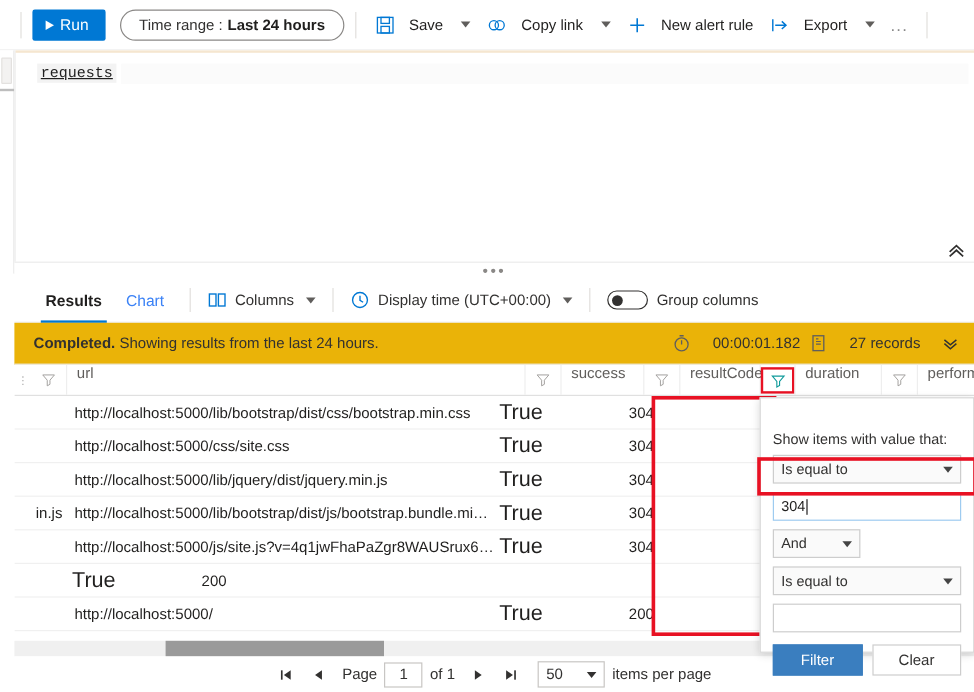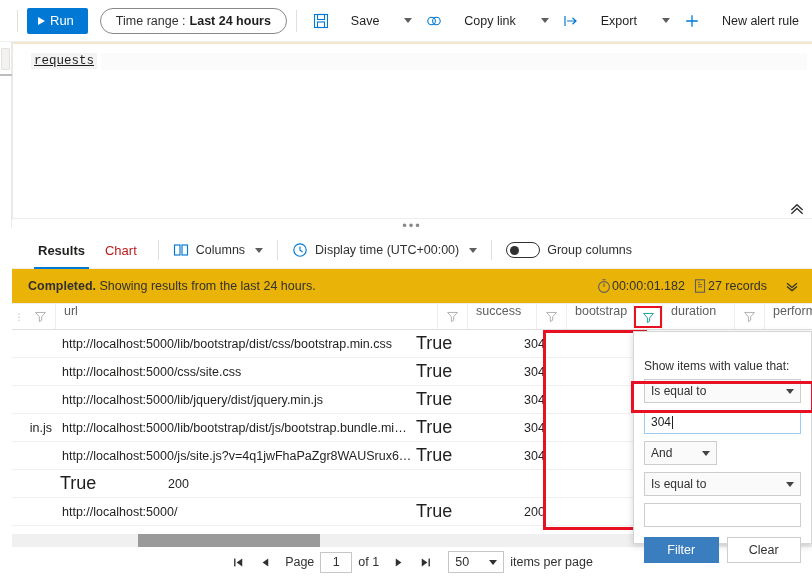--- a/index.html
+++ b/index.html
@@ -29,21 +29,21 @@
   .run-tri { width:0;height:0;border-left:7px solid #ffffff;border-top:4.5px solid transparent;border-bottom:4.5px solid transparent; }
   .timerange {
     display:flex; align-items:center; gap:4px;
     height:26px; padding:0 15px; margin-left:12px;
     border:1px solid #8a8886; border-radius:13px;
     font-size:12.5px; cursor:pointer; flex:0 0 auto; background:#fff;
   }
   .tr-label { color:#323130; }
   .tr-value { font-weight:bold; color:#201f1e; }
   .tb-item {
-    display:flex; align-items:center; gap:22px;
+    display:flex; align-items:center; gap:12px;
     height:30px; padding:0 7px; font-size:12.5px;
     cursor:pointer; color:#201f1e; flex:0 0 auto;text-align:center;
   }
   .tb-ico { width:16px;height:16px;display:block; flex:0 0 auto; }
   .caret { width:0;height:0;border-left:4px solid transparent;border-right:4px solid transparent;border-top:5px solid #605e5c;margin-left:3px;flex:0 0 auto; }
   .tb-dots { color:#888; font-size:14px; letter-spacing:1px; padding:0 6px; cursor:pointer; }
 
   
   .gutter {
     position:absolute; left:0; top:42px; width:12px; height:186px;
@@ -82,21 +82,21 @@
   .grip { color:#8a8886; font-size:13px; letter-spacing:2px; line-height:6px; }
 
   
   .resbar {
     position:absolute; left:12px; top:232px; width:800px; height:37px;
     background:#ffffff; border-bottom:1px solid #ededed;
     display:flex; align-items:center; padding-left:16px;
   }
   .rtab {
     height:37px; display:flex; align-items:center;
-    padding:0 10px; font-size:13px; cursor:pointer; color:#b91c1c;
+    padding:0 10px; font-size:13px; cursor:pointer; color:#3b82f6;
     position:relative;
   }
   .rtab.active { font-weight:bold; color:#201f1e; }
   .rtab.active::after {
     content:""; position:absolute; left:6px; right:6px; bottom:0; height:2px; background:#0078d4;
   }
   .rb-sep { width:1px; height:20px; background:#e1dfdd; margin:0 11px; }
   .rb-item { display:flex; align-items:center; gap:7px; font-size:12.5px; cursor:pointer; padding:0 3px; }
   .toggle {
     width:34px;height:16px;border:1px solid #323130;border-radius:8px;
@@ -109,21 +109,21 @@
 
   
   .statusbar {
     position:absolute; left:12px; top:269px; width:800px; height:35px;
     background:#eab308; border-bottom:1px solid #ededed;
     display:flex; align-items:center; padding:0 12px 0 16px;
   }
   .st-msg { font-size:12.5px; color:#323130; }
   .st-msg b { font-weight:bold; }
   .st-right { margin-left:auto; display:flex; align-items:center; gap:7px; }
-  .st-chip { display:flex; align-items:center; gap:0; font-size:12.5px; color:#323130; }
+  .st-chip { display:flex; align-items:center; gap:18px; font-size:12.5px; color:#323130; }
   .st-dd { margin-left:10px; cursor:pointer; }
 
   
   .grid {
     position:absolute; left:12px; top:304px; width:800px; height:236px;
     background:#ffffff; overflow:hidden;
   }
   .ghead {
     position:absolute; left:0; top:0; width:800px; height:26px;
     background:#ffffff; border-bottom:1px solid #e0e0e0;
@@ -265,32 +265,32 @@
     <svg class="tb-ico" viewBox="0 0 16 16">
       <circle cx="5.6" cy="8" r="3.8" fill="none" stroke="#0078d4" stroke-width="1.1"></circle>
       <circle cx="10.4" cy="8" r="3.8" fill="none" stroke="#0078d4" stroke-width="1.1"></circle>
     </svg>
     <span>Copy link</span>
     <span class="caret"></span>
   </div>
 
   <div class="tb-item">
     <svg class="tb-ico" viewBox="0 0 16 16">
+      <path d="M8 2.2V13.8M2.2 8H13.8" stroke="#0078d4" stroke-width="1.3" fill="none"></path>
+    </svg>
+    <span>New alert rule</span>
+  </div>
+
+  <div class="tb-item">
+    <svg class="tb-ico" viewBox="0 0 16 16">
       <path d="M2 3V13" stroke="#0078d4" stroke-width="1.2"></path>
       <path d="M4 8H13M9.5 4.8L13 8L9.5 11.2" stroke="#0078d4" stroke-width="1.2" fill="none"></path>
     </svg>
     <span>Export</span>
     <span class="caret"></span>
-  </div>
-
-  <div class="tb-item">
-    <svg class="tb-ico" viewBox="0 0 16 16">
-      <path d="M8 2.2V13.8M2.2 8H13.8" stroke="#0078d4" stroke-width="1.3" fill="none"></path>
-    </svg>
-    <span>New alert rule</span>
   </div>
 
   <div class="tb-dots">...</div>
   <div class="tb-sep"></div>
 </div>
 
 <div class="gutter">
   <div class="gutter-thumb"></div>
   <div class="gutter-line"></div>
 </div>
@@ -398,21 +398,21 @@
     <div class="gh-name" style="width:69px">
       <span>success</span>
     </div>
 
     <div class="gh-filter">
       <svg width="13" height="13" viewBox="0 0 16 16">
         <path d="M2 3h12l-4.6 5.4v4.2l-2.8 1.6V8.4L2 3z" fill="none" stroke="#a19f9d" stroke-width="1"></path>
       </svg>
     </div>
     <div class="gh-name" style="width:67px">
-      <span>bootstrap</span>
+      <span>resultCode</span>
     </div>
 
     <div class="gh-filter hl">
       <svg width="13" height="13" viewBox="0 0 16 16">
         <path d="M2 3h12l-4.6 5.4v4.2l-2.8 1.6V8.4L2 3z" fill="none" stroke="#0f9a9a" stroke-width="1.15"></path>
       </svg>
     </div>
     <div class="gh-name" style="width:73px;border-left:1px solid #eee">
       <span>duration</span>
     </div>

